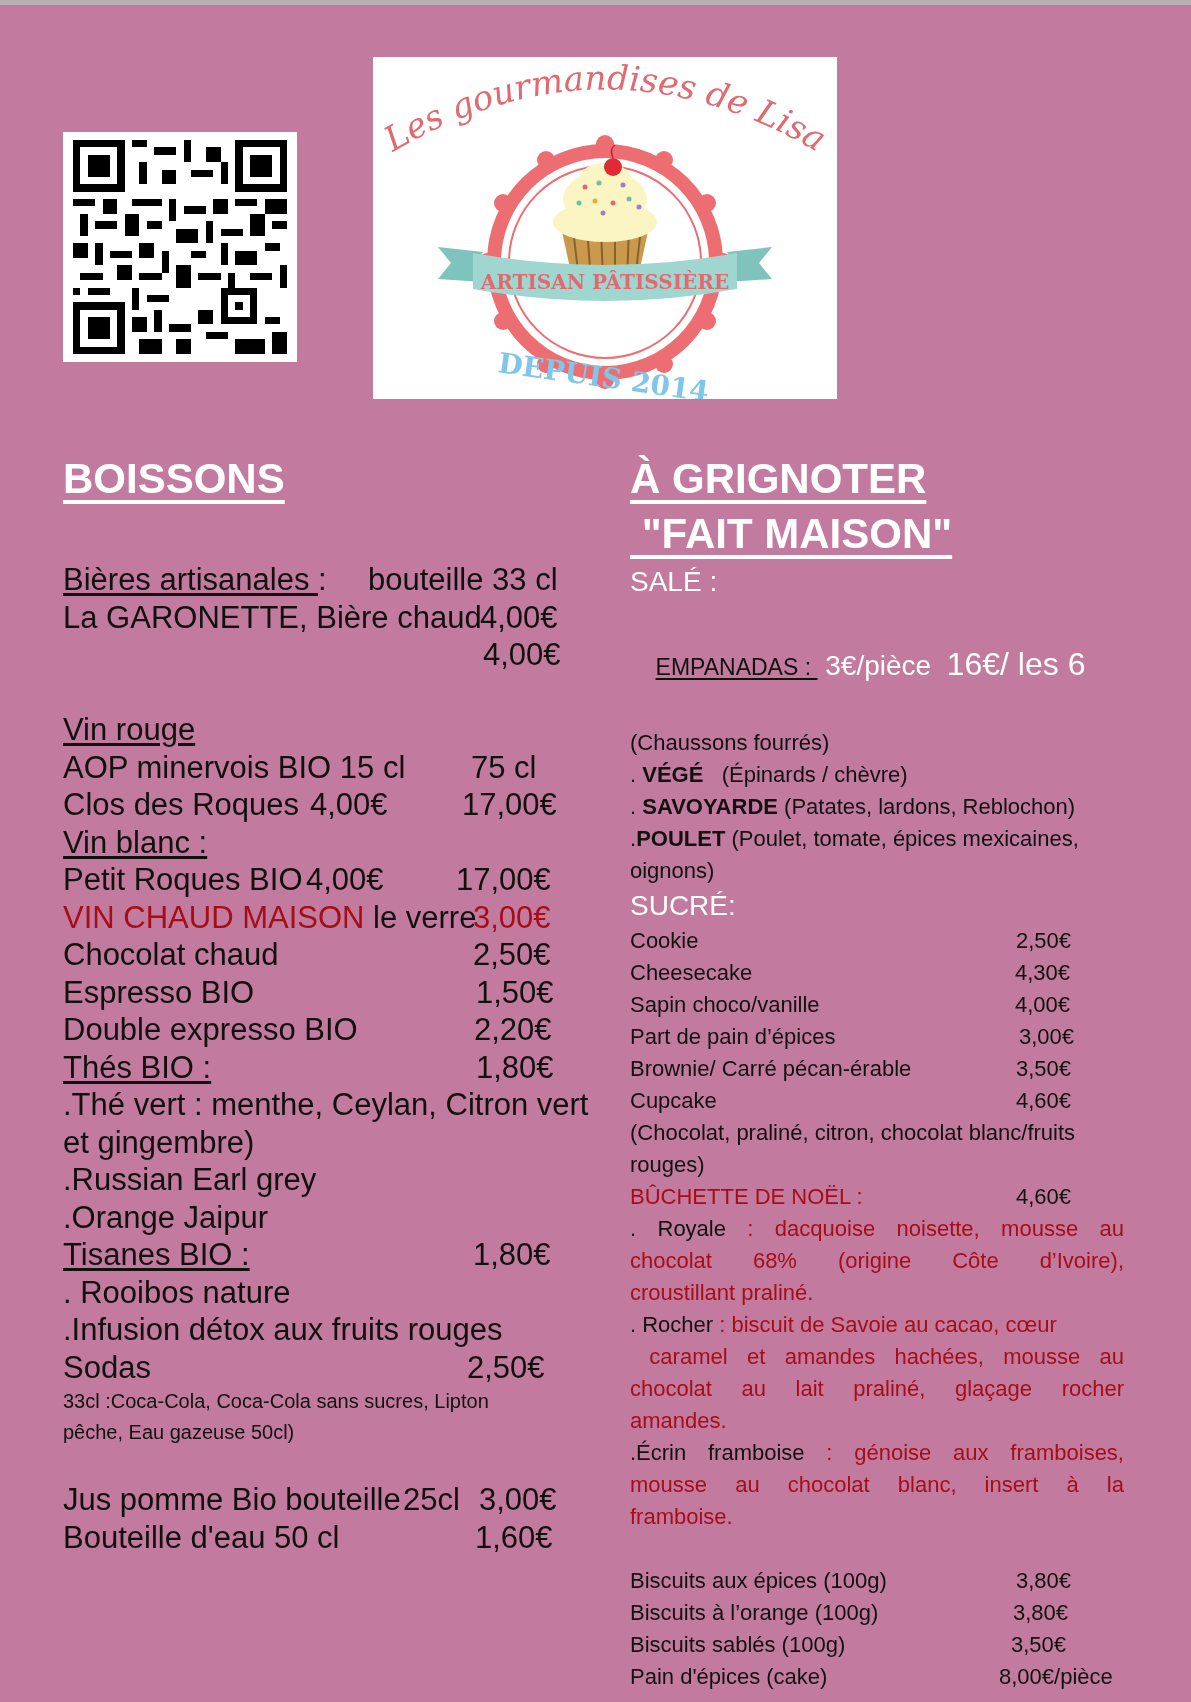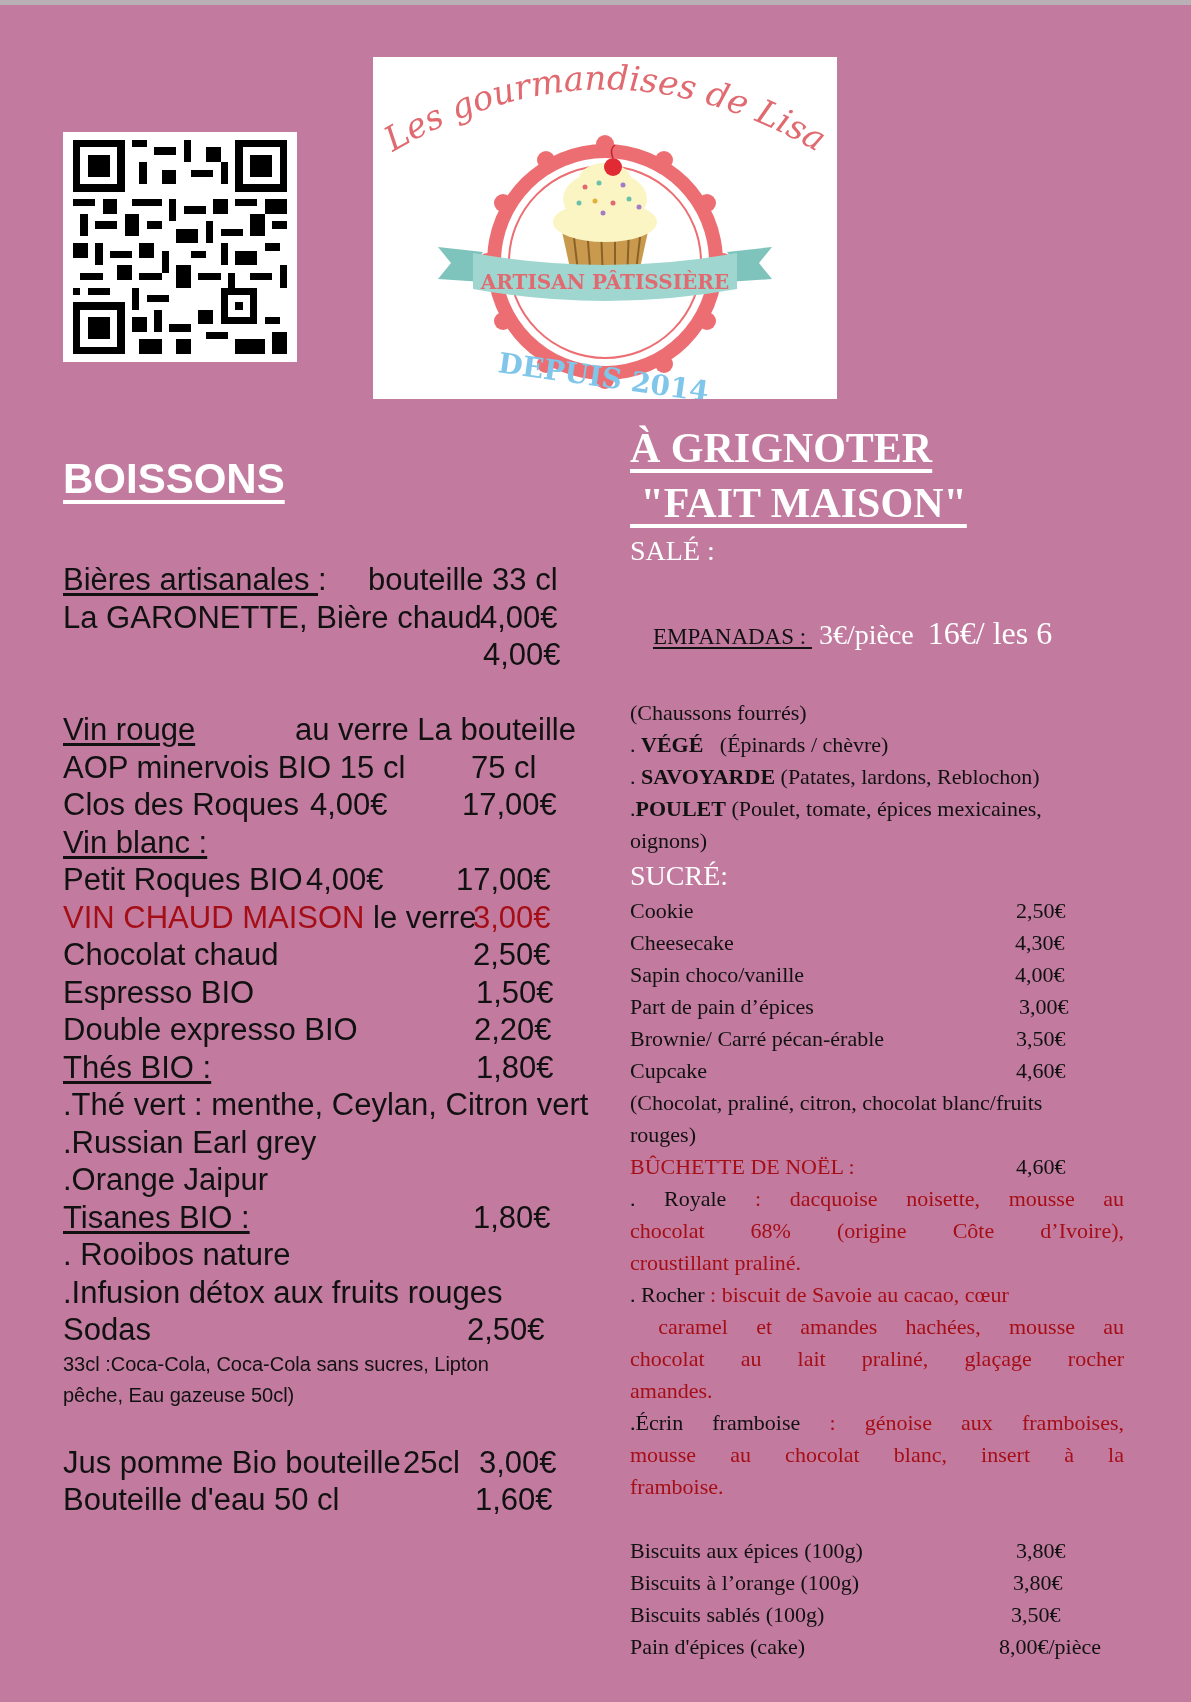--- a/index.html
+++ b/index.html
@@ -17,21 +17,21 @@
     }
     .qr svg { position: absolute; left: 8px; top: 8px; }
     .logo {
       position: absolute; left: 373px; top: 57px; width: 464px; height: 342px;
       background: #fff; overflow: hidden;
     }
     .logo svg { position: absolute; left: 0; top: 0; }
 
     .col { position: absolute; }
     .left { left: 63px; top: 455px; width: 500px; }
-    .right { left: 630px; top: 424px; width: 500px; font-family: Liberation Serif, serif; }
+    .right { left: 630px; top: 455px; width: 500px; }
 
     .h1 {
       color: #fff; font-weight: bold; font-size: 42px; line-height: 48px;
       text-decoration: underline; text-decoration-thickness: 4px; text-underline-offset: 7px;
     }
     .row { position: relative; font-size: 31px; line-height: 37.5px; height: 37.5px; white-space: nowrap; }
     .row .price { position: absolute; top: 0; }
     .u { text-decoration: underline; text-underline-offset: 3px; }
     .red { color: #a50e16; }
     .small { font-size: 20px; line-height: 31px; }
@@ -198,21 +198,20 @@
     <span>La GARONETTE, Bière chaud</span>
     <span class="price" style="left:417px">4,00€</span>
   </div>
   <div class="row">
     <span class="price" style="left:420px">4,00€</span>
   </div>
   <div class="row"></div>
 
   <div class="row">
     <span class="u">Vin rouge </span>
-    <span class="price" style="left:232px">au verre La bouteille</span>
   </div>
   <div class="row">
     <span>AOP minervois BIO 15 cl</span>
     <span class="price" style="left:408px">75 cl</span>
   </div>
   <div class="row">
     <span>Clos des Roques</span>
     <span class="price" style="left:247px">4,00€</span>
     <span class="price" style="left:399px">17,00€</span>
   </div>
@@ -238,20 +237,21 @@
   </div>
   <div class="row">
     <span>Double expresso BIO</span>
     <span class="price" style="left:411px">2,20€</span>
   </div>
   <div class="row">
     <span class="u">Thés BIO :</span>
     <span class="price" style="left:413px">1,80€</span>
   </div>
   <div class="row">.Thé vert : menthe, Ceylan, Citron vert</div>
+  <div class="row">et gingembre)</div>
   <div class="row">.Russian Earl grey</div>
   <div class="row">.Orange Jaipur</div>
   <div class="row">
     <span class="u">Tisanes BIO :</span>
     <span class="price" style="left:410px">1,80€</span>
   </div>
   <div class="row">. Rooibos nature</div>
   <div class="row">.Infusion détox aux fruits rouges</div>
   <div class="row">
     <span>Sodas</span>

